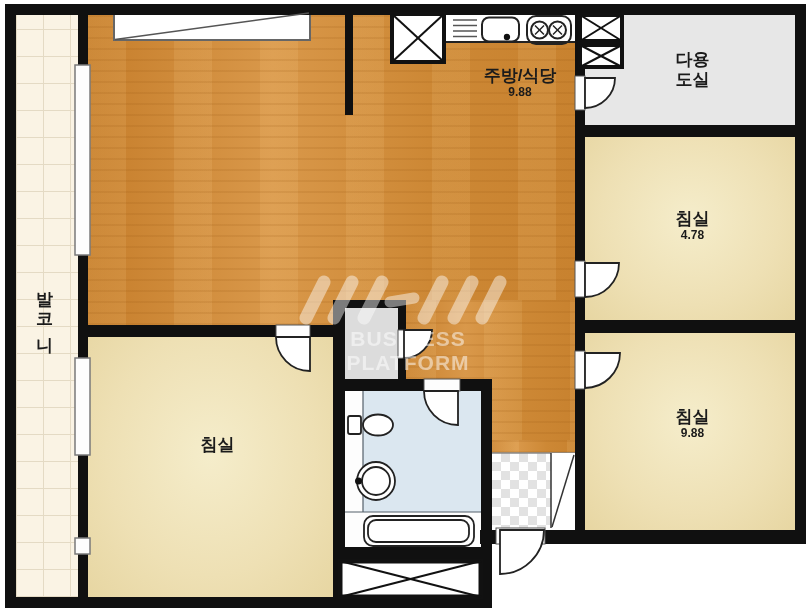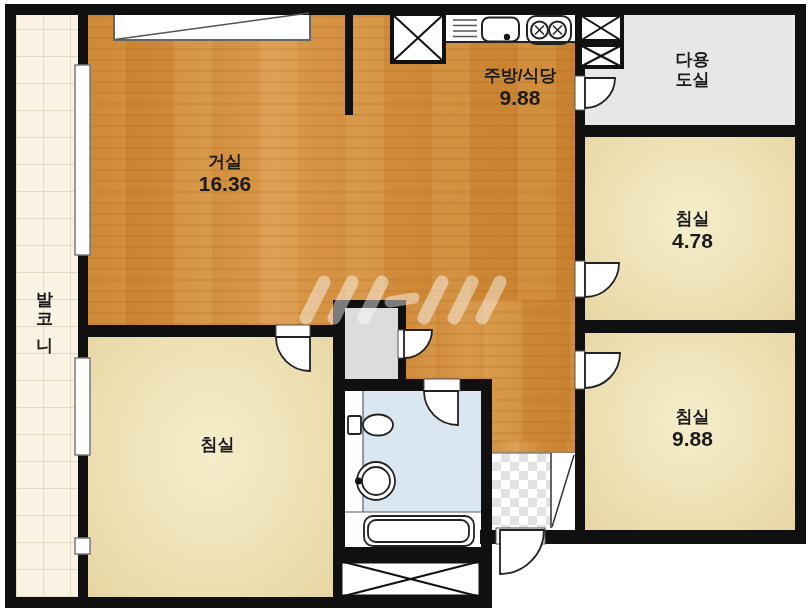--- a/index.html
+++ b/index.html
@@ -28,21 +28,21 @@
   .floor-bathwet{background:#dbe7f0;}
   .floor-entry{
     background:repeating-conic-gradient(#e2e2e2 0% 25%, #ffffff 0% 50%);
     background-size:18px 18px;
   }
   .wall{background:#101010;}
   .white-box{background:#fff;border:2px solid #555;box-sizing:border-box;}
   
   .room-label{color:#1b1b1b;text-align:center;line-height:1.15;}
   .room-label .nm{font-size:17px;font-weight:bold;}
-  .room-label .ar{font-size:21px;font-weight:bold;}
+  .room-label .ar{font-size:12px;font-weight:bold;}
   .label-vert{color:#1b1b1b;font-size:17px;font-weight:bold;
     writing-mode:vertical-rl;text-orientation:upright;letter-spacing:6px;line-height:1;}
   
   .wm-text{color:rgba(255,255,255,.5);font-size:21px;font-weight:bold;
     letter-spacing:1px;text-align:center;}
   svg.overlay{position:absolute;left:0;top:0;pointer-events:none;}
 </style>
 </head>
 <body>
 
@@ -186,24 +186,20 @@
       <line x1="364" y1="318" x2="382" y2="282"></line>
         <line x1="390" y1="302" x2="414" y2="298" stroke-width="11"></line>
         <line x1="424" y1="318" x2="442" y2="282"></line>
       <line x1="454" y1="318" x2="472" y2="282"></line>
         <line x1="482" y1="318" x2="500" y2="282"></line>
     </g>
   </svg>
 
   <div class="abs label-vert" style="left:36px;top:278px;">발코니</div>
 
-  <div class="abs room-label" style="left:170px;top:152px;width:110px;">
-    <div class="nm">거실</div>
-    <div class="ar">16.36</div>
-  </div>
 
   <div class="abs room-label" style="left:455px;top:66px;width:130px;">
     <div class="nm">주방/식당</div>
     <div class="ar">9.88</div>
   </div>
 
   <div class="abs room-label" style="left:655px;top:50px;width:75px;">
     <div class="nm">다용</div>
     <div class="nm">도실</div>
   </div>
@@ -215,14 +211,15 @@
 
   <div class="abs room-label" style="left:640px;top:407px;width:105px;">
     <div class="nm">침실</div>
     <div class="ar">9.88</div>
   </div>
 
   <div class="abs room-label" style="left:160px;top:435px;width:115px;">
     <div class="nm">침실</div>
   </div>
 
+  <div class="abs wm-text" style="left:296px;top:327px;width:224px;">BUSINESS PLATFORM</div>
 
 </div>
 
 </body></html>

